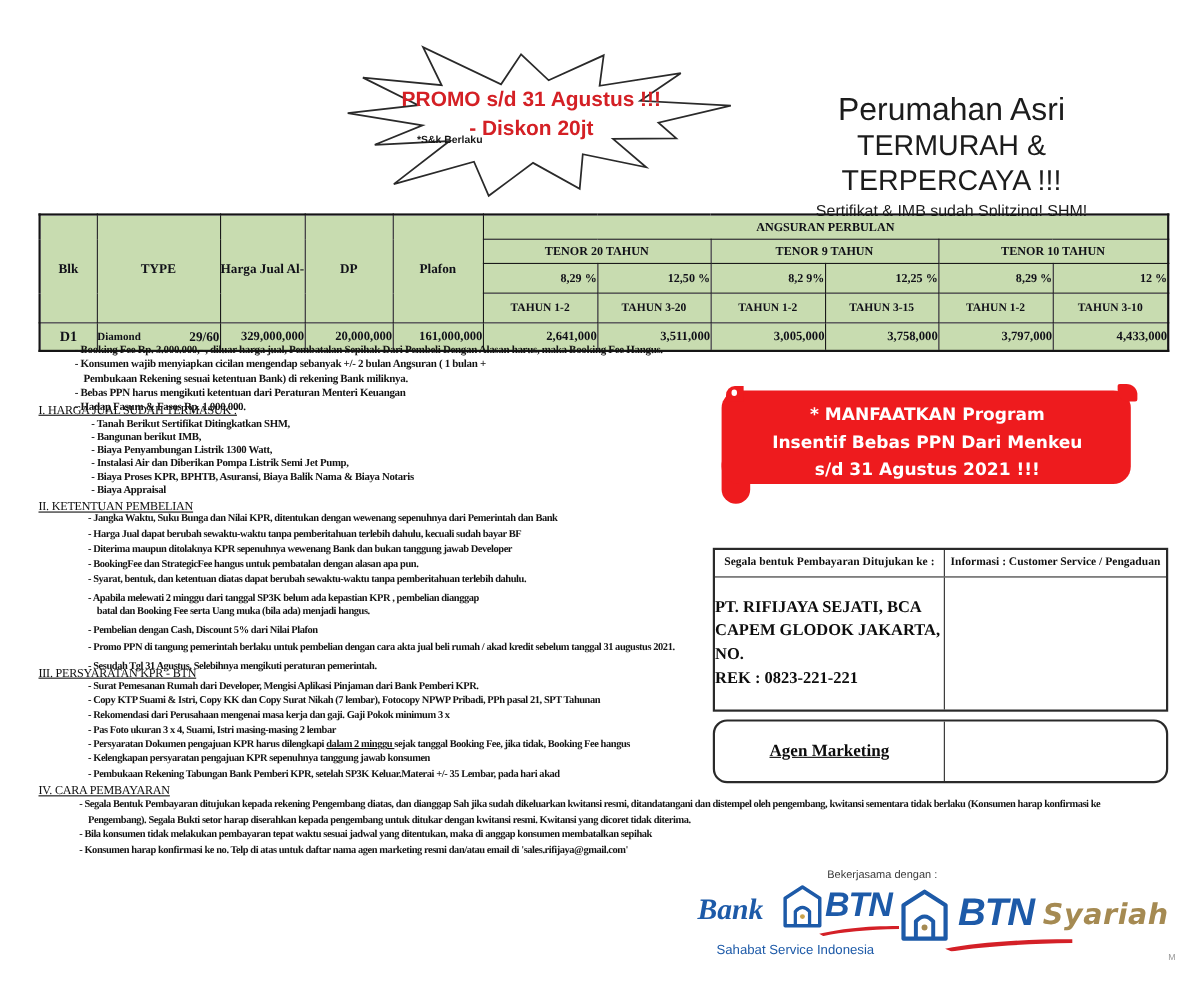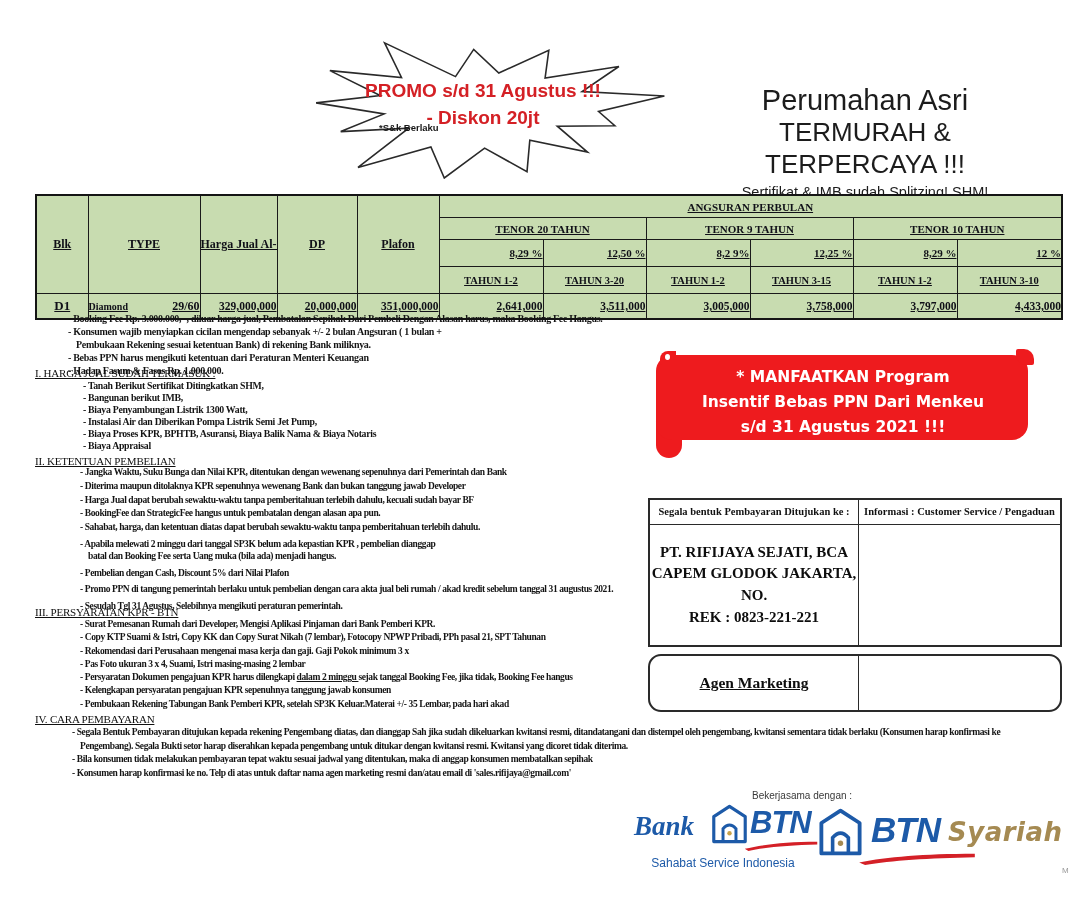--- a/index.html
+++ b/index.html
@@ -22,21 +22,21 @@
   .m-title{font-size:29px;line-height:1.15;}
   .m-sub{font-size:26px;line-height:1.2;}
   .m-tag{font-size:14.5px;margin-top:4px;}
   .m-fine{font-size:6.3px;font-weight:700;margin-top:2px;color:#222;}
 
   
   #price-table{position:absolute;left:35px;top:194px;width:1026px;}
   #price-table table{border-collapse:collapse;table-layout:fixed;width:1026px;
                      border:2px solid #151515;}
   #price-table td,#price-table th{border:1px solid #1a1a1a;background:var(--table-green);
-       font-weight:700;color:#101018;padding:0;overflow:hidden;white-space:nowrap;text-decoration:underline;}
+       font-weight:700;color:#101018;padding:0;overflow:hidden;white-space:nowrap;}
   .th-main{font-size:12px;text-align:center;}
   .th-ang{font-size:11px;text-align:center;height:21px;}
   .th-tenor{font-size:11px;text-align:center;height:21px;}
   .th-rate{font-size:11px;text-align:right;height:26px;}
   .th-year{font-size:10.5px;text-align:center;height:26px;}
   .td-data{font-size:11.5px;text-align:right;height:24px;padding-right:10px;}
   .td-blk{font-size:13px;text-align:center;padding-right:0;}
   .td-type{padding:0 6px;}
   .type-flex{display:flex;justify-content:space-between;align-items:center;height:24px;}
   .type-name{font-size:10px;}
@@ -75,21 +75,21 @@
   
   .pay-box{position:absolute;left:648px;width:414px;border:2px solid #2a2a2a;background:#fff;
            box-sizing:border-box;}
   #pay1{top:498px;}
   .pay-header{display:flex;border-bottom:1.5px solid #2a2a2a;height:24px;}
   .ph-cell{font-weight:700;font-size:10.5px;text-align:center;line-height:24px;color:#111;}
   .ph-left{width:208px;border-right:1.5px solid #2a2a2a;font-family:Liberation Serif, serif;}
   .ph-right{flex:1;}
   .pay-body{display:flex;height:120px;}
   .pb-left{width:208px;border-right:1.5px solid #2a2a2a;display:flex;align-items:center;
-           justify-content:center;font-weight:700;font-size:15px;text-align:center;
+           justify-content:center;font-weight:700;font-size:15px;
            line-height:1.45;white-space:pre-line;color:#0d0d0d;}
   .pb-right{flex:1;}
   #pay2{top:654px;height:58px;display:flex;border-radius:13px;}
   .p2-left{width:208px;border-right:1.5px solid #2a2a2a;display:flex;align-items:center;
            justify-content:center;font-weight:700;font-size:15.5px;text-decoration:underline;color:#0d0d0d;}
   .p2-right{flex:1;}
 
   
   #partner-label{position:absolute;left:752px;top:790px;font-family:"Liberation Sans",sans-serif;
                  font-size:10px;color:#3a3a3a;}
@@ -183,21 +183,21 @@
       <tr>
         <td class="td-data td-blk">D1</td>
         <td class="td-data td-type">
           <div class="type-flex">
             <span class="type-name">Diamond</span>
             <span class="type-size">29/60</span>
           </div>
         </td>
         <td class="td-data">329,000,000</td>
         <td class="td-data">20,000,000</td>
-        <td class="td-data">351,000,000</td>
+        <td class="td-data">161,000,000</td>
         <td class="td-data">2,641,000</td>
         <td class="td-data">3,511,000</td>
         <td class="td-data">3,005,000</td>
         <td class="td-data">3,758,000</td>
         <td class="td-data">3,797,000</td>
         <td class="td-data">4,433,000</td>
       </tr>
     </tbody>
       </table>
   </div>
@@ -216,24 +216,24 @@
     <div class="item">- Bangunan berikut IMB,</div>
     <div class="item">- Biaya Penyambungan Listrik 1300 Watt,</div>
     <div class="item">- Instalasi Air dan Diberikan Pompa Listrik Semi Jet Pump,</div>
     <div class="item">- Biaya Proses KPR, BPHTB, Asuransi, Biaya Balik Nama &amp; Biaya Notaris</div>
     <div class="item">- Biaya Appraisal</div>
   </div>
 
   <div class="sec-title" style="top:455px">II. KETENTUAN PEMBELIAN</div>
   <div id="sec2-items" class="doc-text">
     <div class="item">- Jangka Waktu, Suku Bunga dan Nilai KPR, ditentukan dengan wewenang sepenuhnya dari Pemerintah dan Bank</div>
+    <div class="item">- Harga Jual dapat berubah sewaktu-waktu tanpa pemberitahuan terlebih dahulu, kecuali sudah bayar BF</div>
     <div class="item">- Diterima maupun ditolaknya KPR sepenuhnya wewenang Bank dan bukan tanggung jawab Developer</div>
-    <div class="item">- Harga Jual dapat berubah sewaktu-waktu tanpa pemberitahuan terlebih dahulu, kecuali sudah bayar BF</div>
     <div class="item">- BookingFee dan StrategicFee hangus untuk pembatalan dengan alasan apa pun.</div>
-    <div class="item">- Sahabat, harga, dan ketentuan diatas dapat berubah sewaktu-waktu tanpa pemberitahuan terlebih dahulu.</div>
+    <div class="item">- Syarat, bentuk, dan ketentuan diatas dapat berubah sewaktu-waktu tanpa pemberitahuan terlebih dahulu.</div>
     <div class="item gap">- Apabila melewati 2 minggu dari tanggal SP3K belum ada kepastian KPR , pembelian dianggap
 batal dan Booking Fee serta Uang muka (bila ada) menjadi hangus.</div>
     <div class="item gap">- Pembelian dengan Cash, Discount 5% dari Nilai Plafon</div>
     <div class="item gap">- Promo PPN di tangung pemerintah berlaku untuk pembelian dengan cara akta jual beli rumah / akad kredit sebelum tanggal 31 augustus 2021.</div>
     <div class="item gap">- Sesudah Tgl 31 Agustus, Selebihnya mengikuti peraturan pemerintah.</div>
   </div>
 
   <div class="sec-title" style="top:606px">III. PERSYARATAN KPR - BTN</div>
   <div id="sec3-items" class="doc-text">
     <div class="item">- Surat Pemesanan Rumah dari Developer, Mengisi Aplikasi Pinjaman dari Bank Pemberi KPR.</div>

